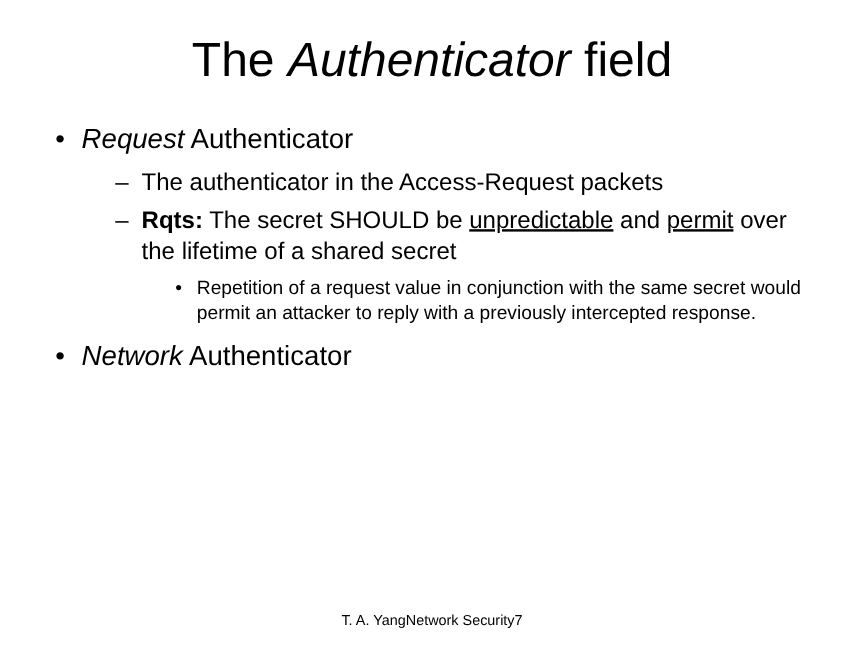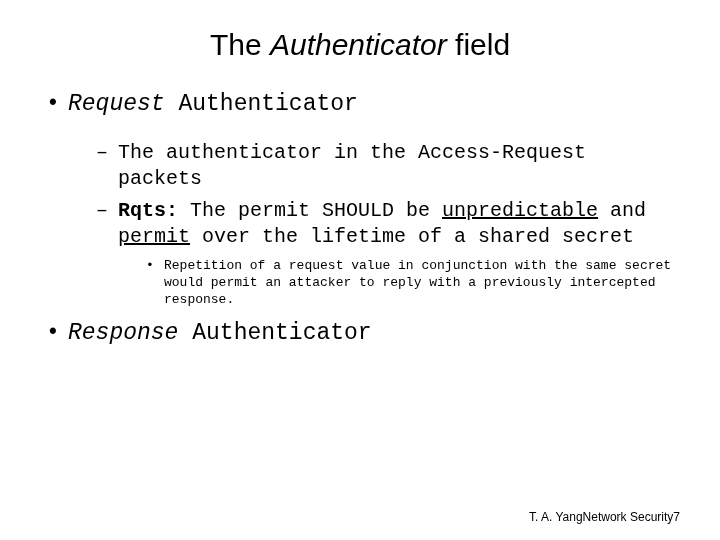--- a/index.html
+++ b/index.html
@@ -11,53 +11,52 @@
       width: 720px;
       height: 540px;
       background: #ffffff;
       font-family: Arial, Helvetica, sans-serif;
       color: #000000;
       position: relative;
       padding: 20px 40px 20px 40px;
     }
     .slide-title {
       text-align: center;
-      font-size: 30px;
+      font-size: 40px;
       font-weight: normal;
       margin-top: 8px;
       margin-bottom: 28px;
     }
     .slide-title .italic {
       font-style: italic;
     }
     ul.level1 {
       list-style: none;
       padding-left: 0;
     }
     ul.level1 > li {
       font-size: 23px;
       margin-bottom: 10px;
       padding-left: 28px;
       position: relative;
       line-height: 1.3;
-      font-family: Liberation Mono, monospace;
     }
     ul.level1 > li::before {
       content: "•";
       position: absolute;
       left: 6px;
       font-size: 23px;
     }
     ul.level1 > li .italic {
       font-style: italic;
     }
     ul.level2 {
       list-style: none;
       padding-left: 28px;
-      margin-top: 20px;
+      margin-top: 8px;
     }
     ul.level2 > li {
       font-size: 20px;
       margin-bottom: 6px;
       padding-left: 22px;
       position: relative;
       line-height: 1.3;
     }
     ul.level2 > li::before {
       content: "–";
@@ -71,69 +70,69 @@
     ul.level2 > li .underline {
       text-decoration: underline;
     }
     ul.level3 {
       list-style: none;
       padding-left: 28px;
       margin-top: 8px;
       margin-bottom: 8px;
     }
     ul.level3 > li {
-      font-size: 13px;
+      font-size: 16px;
       margin-bottom: 6px;
       padding-left: 18px;
       position: relative;
       line-height: 1.3;
     }
     ul.level3 > li::before {
       content: "•";
       position: absolute;
       left: 0;
     }
     .footer {
       position: absolute;
       bottom: 16px;
       left: 0;
       right: 0;
       display: flex;
-      justify-content: flex-end;
+      justify-content: center;
       padding: 0 40px;
       font-size: 12px;
       color: #000000;
     }
   </style>
 </head>
 <body>
 
 <h1 class="slide-title">
   <span>The </span><span class="italic">Authenticator</span><span> field</span>
 </h1>
 
 <ul class="level1">
   <li>
     <span class="italic">Request</span><span> Authenticator</span>
     <ul class="level2">
       <li>
         <span>The authenticator in the Access-Request packets</span>
       </li>
       <li>
-        <span class="bold">Rqts:</span><span> The permit SHOULD be </span><span class="underline">unpredictable</span><span> and </span><span class="underline">permit</span><span> over the lifetime of a shared secret</span>
+        <span class="bold">Rqts:</span><span> The secret SHOULD be </span><span class="underline">unpredictable</span><span> and </span><span class="underline">permit</span><span> over the lifetime of a shared secret</span>
         <ul class="level3">
           <li>
             <span>Repetition of a request value in conjunction with the same secret would permit an attacker to reply with a previously intercepted response.</span>
           </li>
         </ul>
       </li>
     </ul>
   </li>
   <li>
-    <span class="italic">Response</span><span> Authenticator</span>
+    <span class="italic">Network</span><span> Authenticator</span>
     <ul class="level2">
     </ul>
   </li>
 </ul>
 
 <div class="footer">
   <span>T. A. Yang</span>
   <span>Network Security</span>
   <span>7</span>
 </div>

